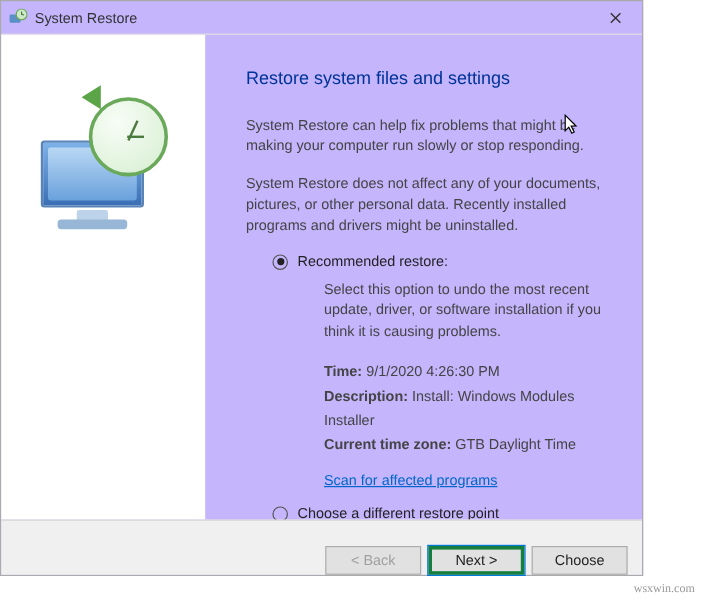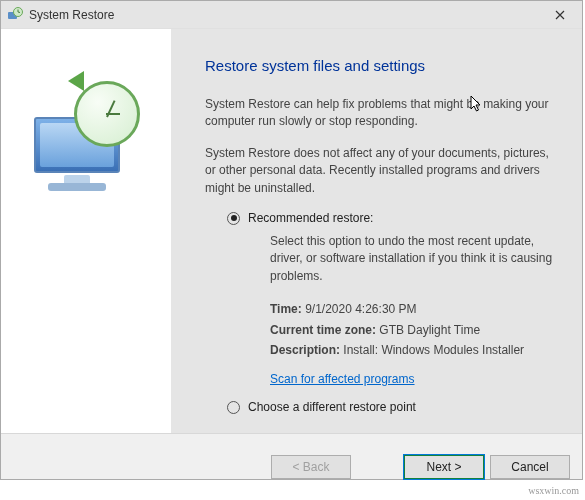--- a/index.html
+++ b/index.html
@@ -1,17 +1,17 @@
 <!DOCTYPE html>
 <html><head>
 <meta charset="utf-8">
 <style>
 * { box-sizing: border-box; margin: 0; padding: 0; font-family: "Segoe UI", Tahoma, sans-serif; }
 body { background: #fff; width: 585px; height: 500px; position: relative; overflow: hidden; }
-.window { width: 583px; height: 480px; border: 1px solid #aaa; background: #e5e5e5; position: relative; }
+.window { width: 536px; height: 480px; border: 1px solid #aaa; background: #c4b5fd; position: relative; }
 .titlebar { height: 28px; display: flex; align-items: center; padding-left: 6px; border-bottom: 1px solid #e0e0e0; font-size: 12px; color: #333; }
 .titlebar .icon { width: 16px; height: 16px; margin-right: 6px; }
 .titlebar .spacer { flex: 1; }
 .closebtn { width: 44px; height: 28px; display: flex; align-items: center; justify-content: center; color: #333; cursor: pointer; }
 .content { display: flex; height: 404px; }
 .leftpanel { width: 170px; background: #fff; display: flex; justify-content: center; padding-top: 40px; }
 .restore-art { position: relative; width: 120px; height: 120px; }
 .monitor-body { position:absolute; left: 8px; top: 48px; width: 86px; height: 56px; background: linear-gradient(#7db1e8,#3a6fb5); border:2px solid #5a84b8; border-radius:3px; }
 .monitor-body::after{content:"";position:absolute;left:4px;top:4px;right:4px;bottom:4px;background:linear-gradient(#b9d7f4,#6aa1dc);border-radius:2px;}
 .monitor-stand{position:absolute;left:38px;top:106px;width:26px;height:10px;background:#bcd3ea;border-radius:2px;}
@@ -28,21 +28,21 @@
 .radio { width:13px; height:13px; border:1px solid #555; border-radius:50%; margin-right:8px; margin-top:1px; flex:none; display:flex; align-items:center; justify-content:center;}
 .radio.checked::after{content:"";width:6px;height:6px;border-radius:50%;background:#222;}
 .optlabel { color:#222;}
 .optbody { margin-left: 43px; margin-bottom:14px; line-height:1.45;}
 .meta { margin-left:43px; margin-bottom:12px; line-height:1.7;}
 .metarow span:first-child { color:#444;font-weight:bold;}
 .scanlink { color:#0066cc; text-decoration:underline; cursor:pointer; margin-left:43px; display:inline-block; margin-bottom:14px;}
 .footer { position:absolute; bottom:0; left:0; right:0; height:46px; background:#f0f0f0; border-top:1px solid #d8d8d8; display:flex; align-items:flex-end; justify-content:flex-end; padding-right:12px; gap:6px;padding-left:13px;}
 .btn { width:80px; height:24px; font-size:12px; background:#e1e1e1; border:1px solid #adadad; color:#222; cursor:pointer;}
 .btn.disabled { color:#a0a0a0; cursor:default;}
-.btn.primary { border:1px solid #15803d; outline:1px solid #0078d7; background:#e1e1e1;margin-left:47px;}
+.btn.primary { border:3px solid #15803d; outline:1px solid #0078d7; background:#e1e1e1;}
 .watermark { position:absolute; right:6px; bottom:4px; font-size:10px; color:#999; font-family: Liberation Serif, serif;}
 .cursor-img { position:absolute; left:265px; top:66px; }
 .red-arrow { position:absolute; z-index:5; pointer-events:none; }
 </style>
 </head>
 <body>
 
 <div class="window">
 
   <div class="titlebar">
@@ -88,26 +88,26 @@
           <span class="optlabel">Recommended restore:</span>
         </div>
         <div class="optbody">Select this option to undo the most recent update, driver, or software installation if you think it is causing problems.</div>
 
         <div class="meta">
           <div class="metarow">
             <span>Time:</span>
             <span>9/1/2020 4:26:30 PM</span>
           </div>
           <div class="metarow">
+            <span>Description:</span>
+            <span>Install: Windows Modules Installer</span>
+          </div>
+          <div class="metarow">
             <span>Current time zone:</span>
             <span>GTB Daylight Time</span>
-          </div>
-          <div class="metarow">
-            <span>Description:</span>
-            <span>Install: Windows Modules Installer</span>
           </div>
         </div>
 
         <a class="scanlink">Scan for affected programs</a>
 
         <div class="optrow">
           <span class="radio"></span>
           <span class="optlabel">Choose a different restore point</span>
         </div>
 
@@ -115,21 +115,21 @@
 
       <svg class="cursor-img" width="14" height="18">
         <path d="M1 1 L1 14 L4 11 L6.5 16 L8.5 15 L6 10 L10 10 Z" fill="#fff" stroke="#000" stroke-width="1"></path>
       </svg>
     </div>
   </div>
 
   <div class="footer">
     <button class="btn disabled">&lt; Back</button>
     <button class="btn primary">Next &gt;</button>
-    <button class="btn">Cancel</button>
+    <button class="btn">Choose</button>
   </div>
 
 </div>
 
 <svg class="red-arrow" width="585" height="500">
   <defs>
       <marker id="ah" markerWidth="8" markerHeight="8" refX="6" refY="3" orient="auto">
         <path d="M0 0 L7 3 L0 6 Z" fill="#ff0000"></path>
       </marker>
     </defs>

